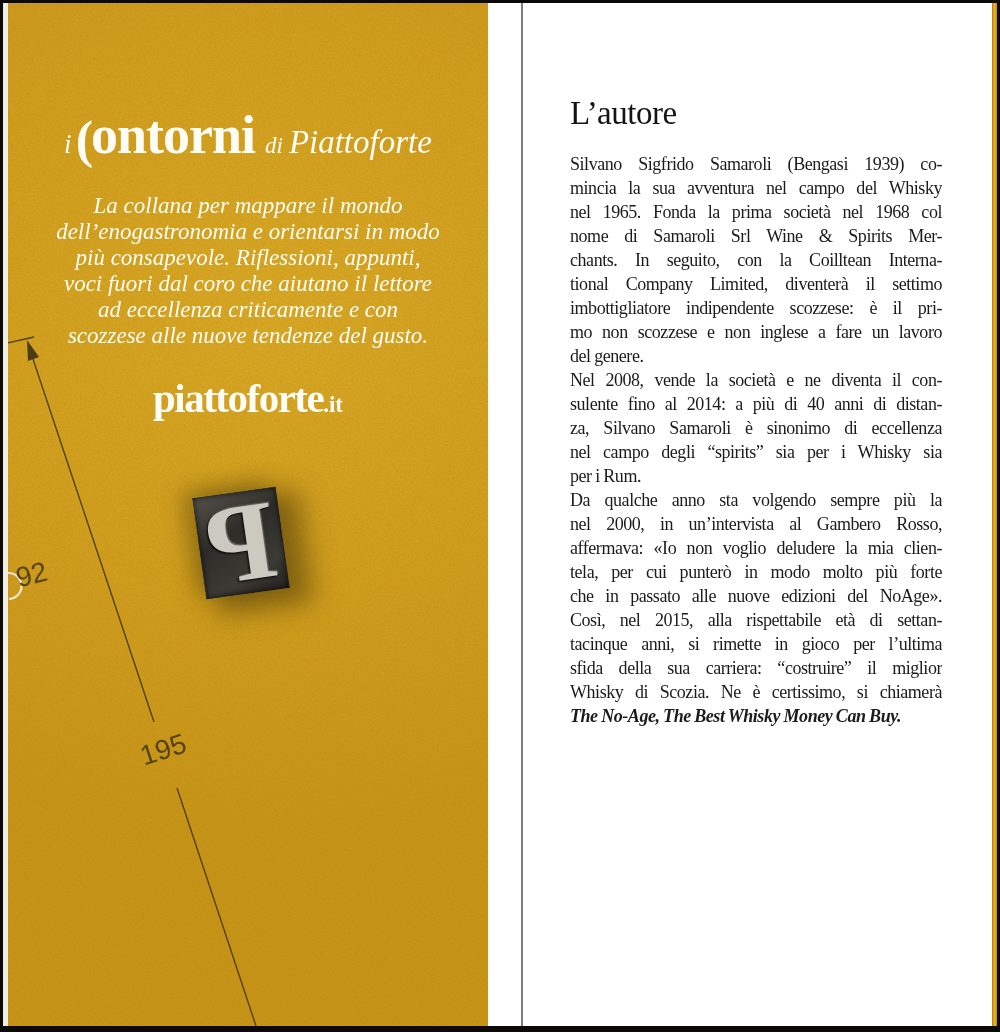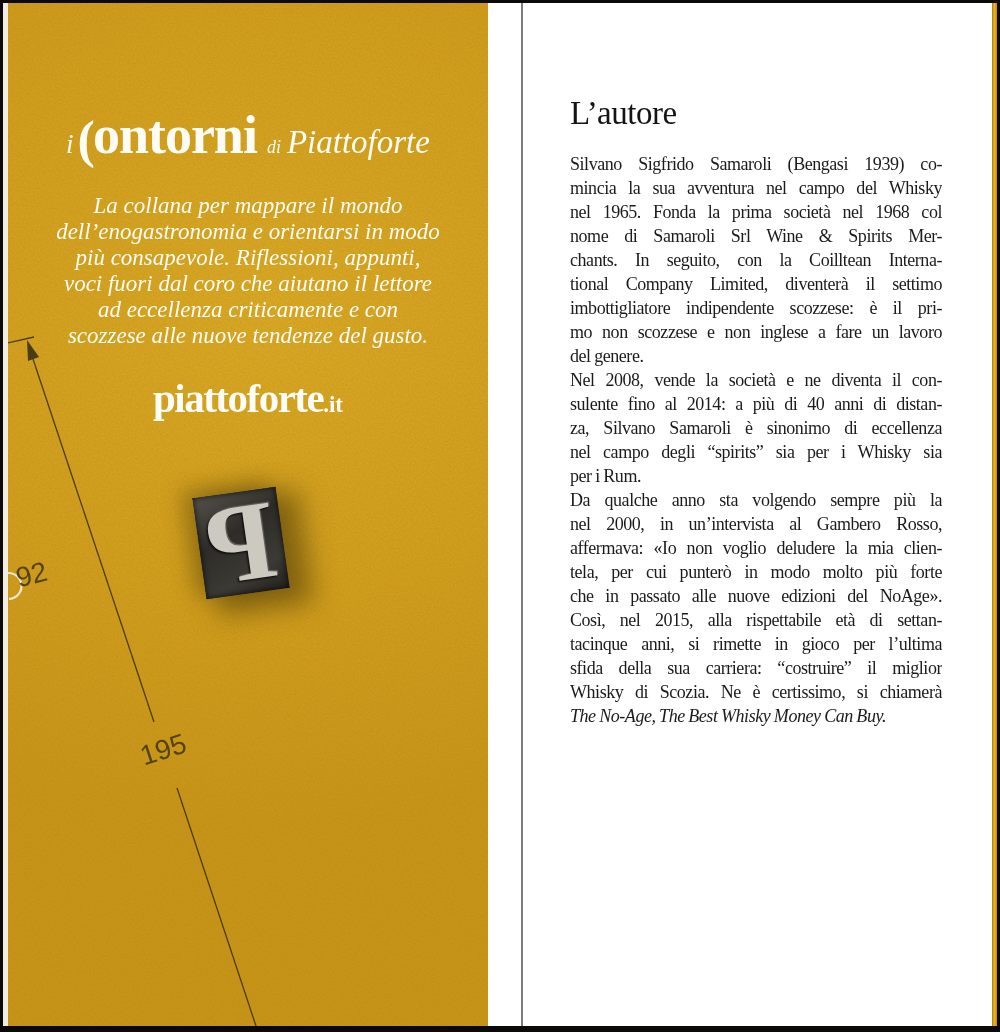--- a/index.html
+++ b/index.html
@@ -12,21 +12,21 @@
   .cover{position:absolute;left:5px;top:0;width:480px;height:100%;overflow:hidden;}
   .cover-bg{position:absolute;inset:0;
             background:radial-gradient(ellipse 620px 520px at 55% 30%, #dfab22 0%, #d7a01a 55%, #cd9614 100%);}
   .cover svg.texture{position:absolute;inset:0;width:100%;height:100%;}
 
   .brand{position:absolute;left:0;top:101px;width:100%;text-align:center;color:#fdfcf5;white-space:nowrap;}
   .brand .b-i{font-style:italic;font-size:27px;}
   .brand .b-paren{font-size:52px;font-weight:bold;vertical-align:-4px;letter-spacing:-2px;}
   .brand .b-word{font-size:54px;font-weight:bold;letter-spacing:-1px;}
   .brand .b-script{font-style:italic;font-size:33px;letter-spacing:0;}
-  .brand .b-di{font-style:italic;font-size:18px;margin:8px 6px 0 10px;}
+  .brand .b-di{font-style:italic;font-size:23px;margin:8px 6px 0 10px;}
 
   .tagline{position:absolute;left:0;top:190px;width:100%;text-align:center;
            font-style:italic;font-size:23px;line-height:26px;color:#fdfcf5;}
 
   .sitelogo{position:absolute;left:0;top:371px;width:100%;text-align:center;color:#fefdf8;white-space:nowrap;}
   .sitelogo .l-name{font-size:41px;font-weight:bold;letter-spacing:-1.5px;}
   .sitelogo .l-tld{font-size:23px;font-weight:bold;}
 
   .type-block{position:absolute;left:191px;top:489px;width:84px;height:102px;
               background:linear-gradient(155deg,#55524c 0%,#2e2c28 40%,#3c3a34 75%,#23211e 100%);
@@ -49,21 +49,21 @@
                     background:linear-gradient(90deg,#a87a0a 0%,#eeb321 45%,#c68d0e 100%);}
 
   
   .author-head{position:absolute;left:567px;top:92px;width:372px;
                font-size:33px;color:#141414;letter-spacing:-0.5px;}
   .bio{position:absolute;left:567px;top:149px;width:372px;color:#1b1b1b;
        font-size:18px;letter-spacing:-0.45px;word-spacing:-0.5px;}
   .bline{height:24px;line-height:24px;overflow:hidden;
          text-align:justify;text-align-last:justify;}
   .bline.end{text-align:center;text-align-last:left;}
-  .bline.it{font-style:italic;}
+  .bline.it{font-style:italic;font-weight:bold;}
 </style>
 </head>
 <body>
 
 <div class="frame">
   <div class="inner">
 
     <div class="edge-strip-left"></div>
 
     <div class="cover">

